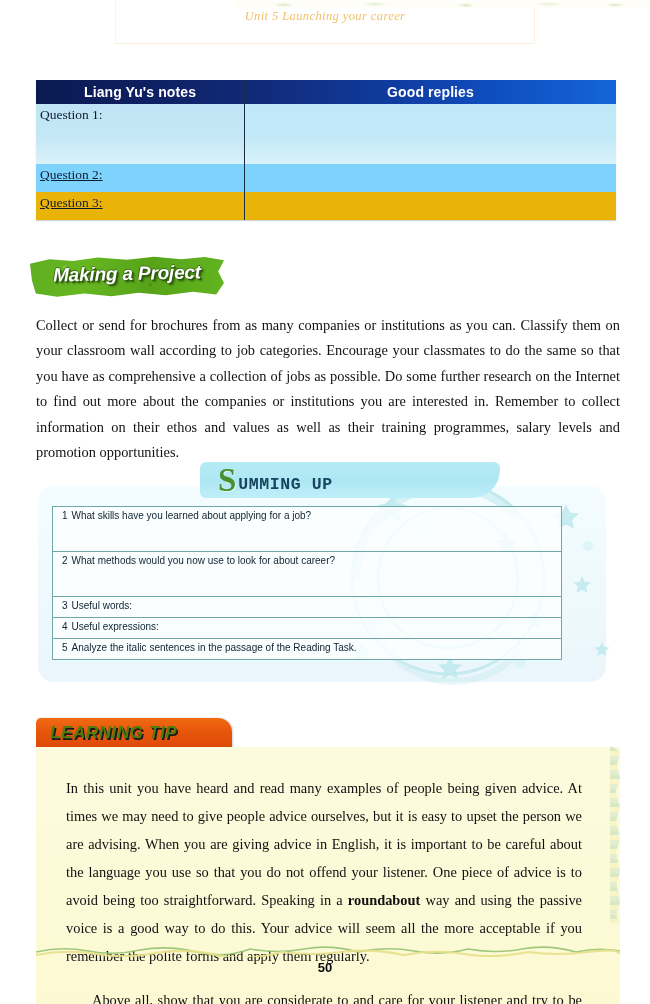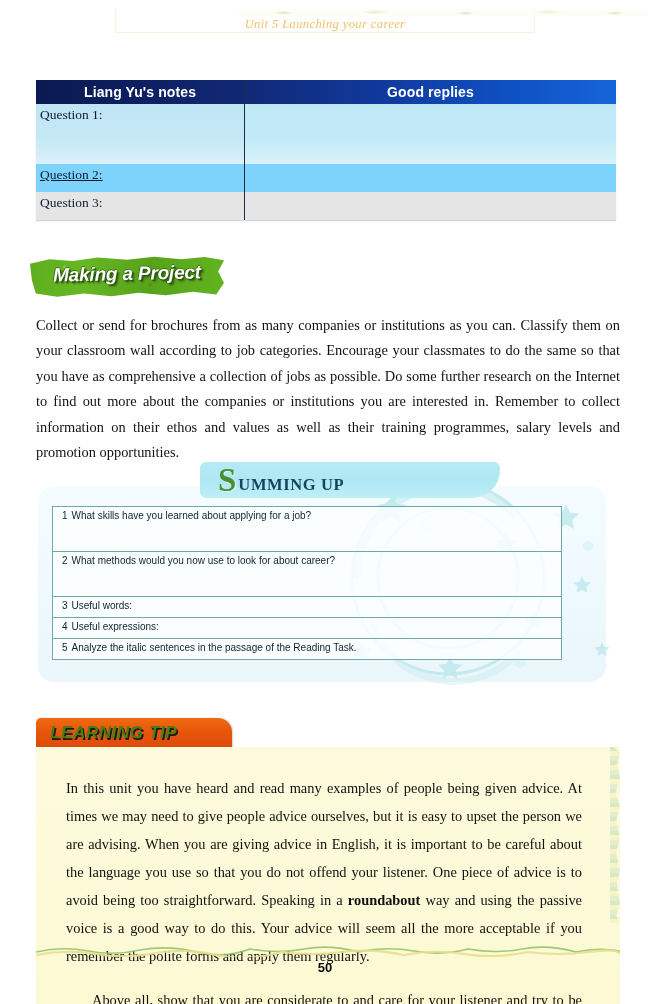--- a/index.html
+++ b/index.html
@@ -15,26 +15,25 @@
     font-family: "Liberation Serif", serif;
     color: #111111;
   }
 
   
   #running-head {
     position: absolute;
     left: 115px;
     top: 0px;
     width: 420px;
-    height: 25px;
+    height: 44px;
     border-left: 1px solid #fdf3e0;
     border-right: 1px solid #fdf3e0;
     border-bottom: 1px solid #fbf0dd;
     box-sizing: border-box;
-    margin-top: 8px;
   }
   #head-deco {
     position: absolute;
     left: 118px;
     top: 1px;
     width: 414px;
     height: 7px;
     background:
       radial-gradient(ellipse 14px 3px at 12% 55%, #cfe6b8 0%, rgba(207,230,184,0) 70%),
       radial-gradient(ellipse 18px 3px at 34% 45%, #d8ecc2 0%, rgba(216,236,194,0) 70%),
@@ -88,21 +87,21 @@
     font-family: "Liberation Serif", serif;
     font-size: 13.5px;
     color: #0d1b33;
     padding: 3px 0 3px 4px;
     vertical-align: top;
   }
   .cell-divider { border-right: 1.2px solid #1c2b45; }
   .row-q1 td { height: 54px; background: linear-gradient(180deg,#bfe8f6 0%, #c2e9f7 55%, #d9f2fa 100%); }
   .row-q1 td.c1 { background: linear-gradient(180deg,#bfe4f3 0%,#c4e8f6 55%,#dbf1fa 100%); }
   .row-q2 td { height: 22px; background: #7dd3fc; text-decoration: underline; }
-  .row-q3 td { height: 22px; background: #e5e5e5; }
+  .row-q3 td { height: 22px; background: #eab308; text-decoration: underline; }
 
   
   #making-project-banner {
     position: absolute;
     left: 30px;
     top: 254px;
     width: 194px;
     height: 44px;
   }
   #mp-shape {
@@ -196,21 +195,21 @@
     text-shadow: 1px 1px 0 rgba(255,255,255,.6);
   }
   #su-rules { position: relative; padding: 0 2px; }
   .su-dots {
     height: 3px;
     background-image: radial-gradient(circle, #e07a2a 0 1px, rgba(0,0,0,0) 1.4px);
     background-size: 4px 3px;
     background-repeat: repeat-x;
   }
   #su-title-text {
-    font-family: Liberation Serif, serif;
+    font-family: Liberation Mono, monospace;
     font-weight: bold;
     font-size: 16.5px;
     line-height: 22px;
     letter-spacing: .6px;
     color: #17445f;
     padding: 1px 2px 1px 0;
     white-space: nowrap;
   }
 
   #su-table {

